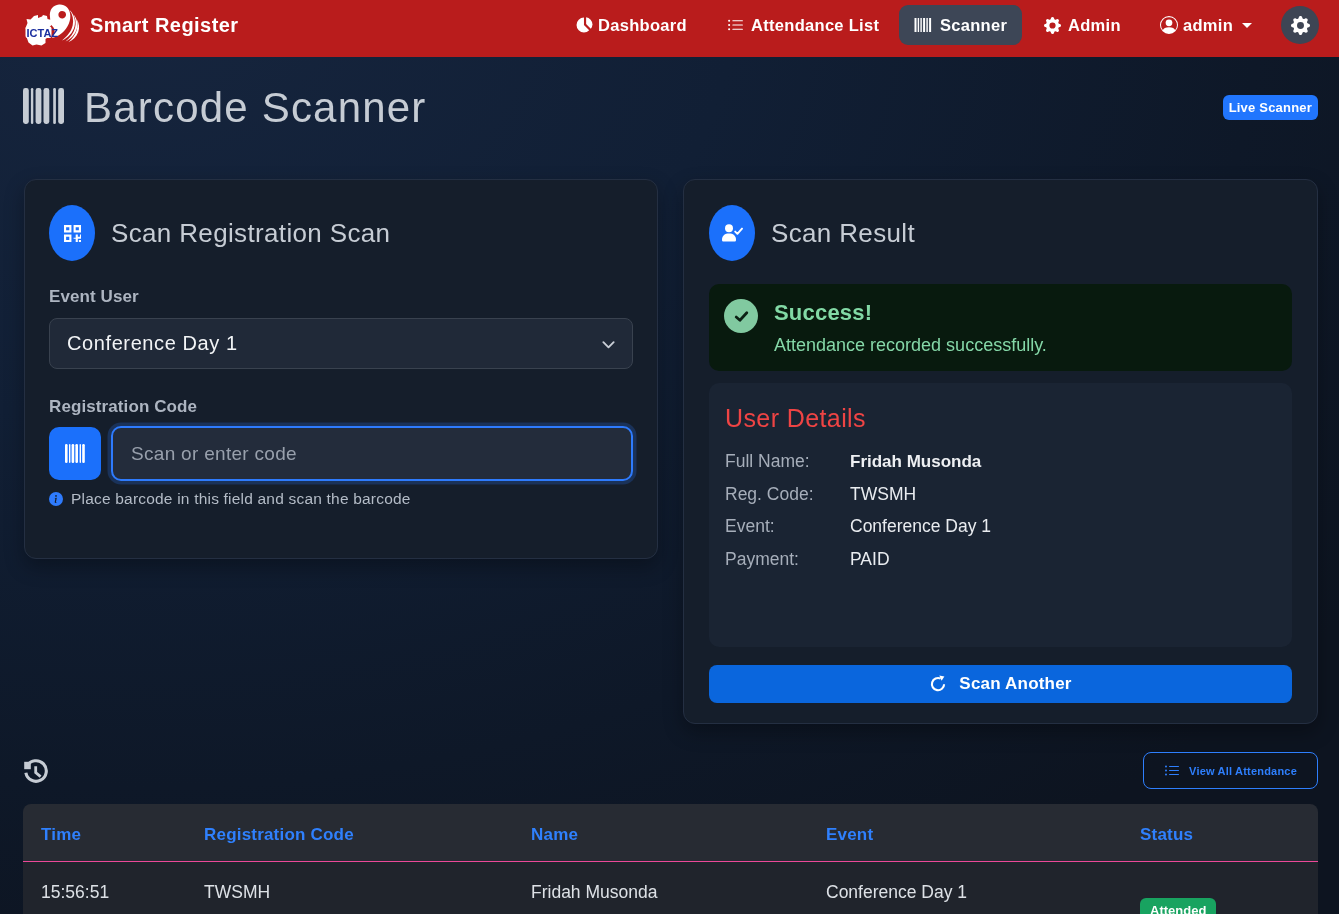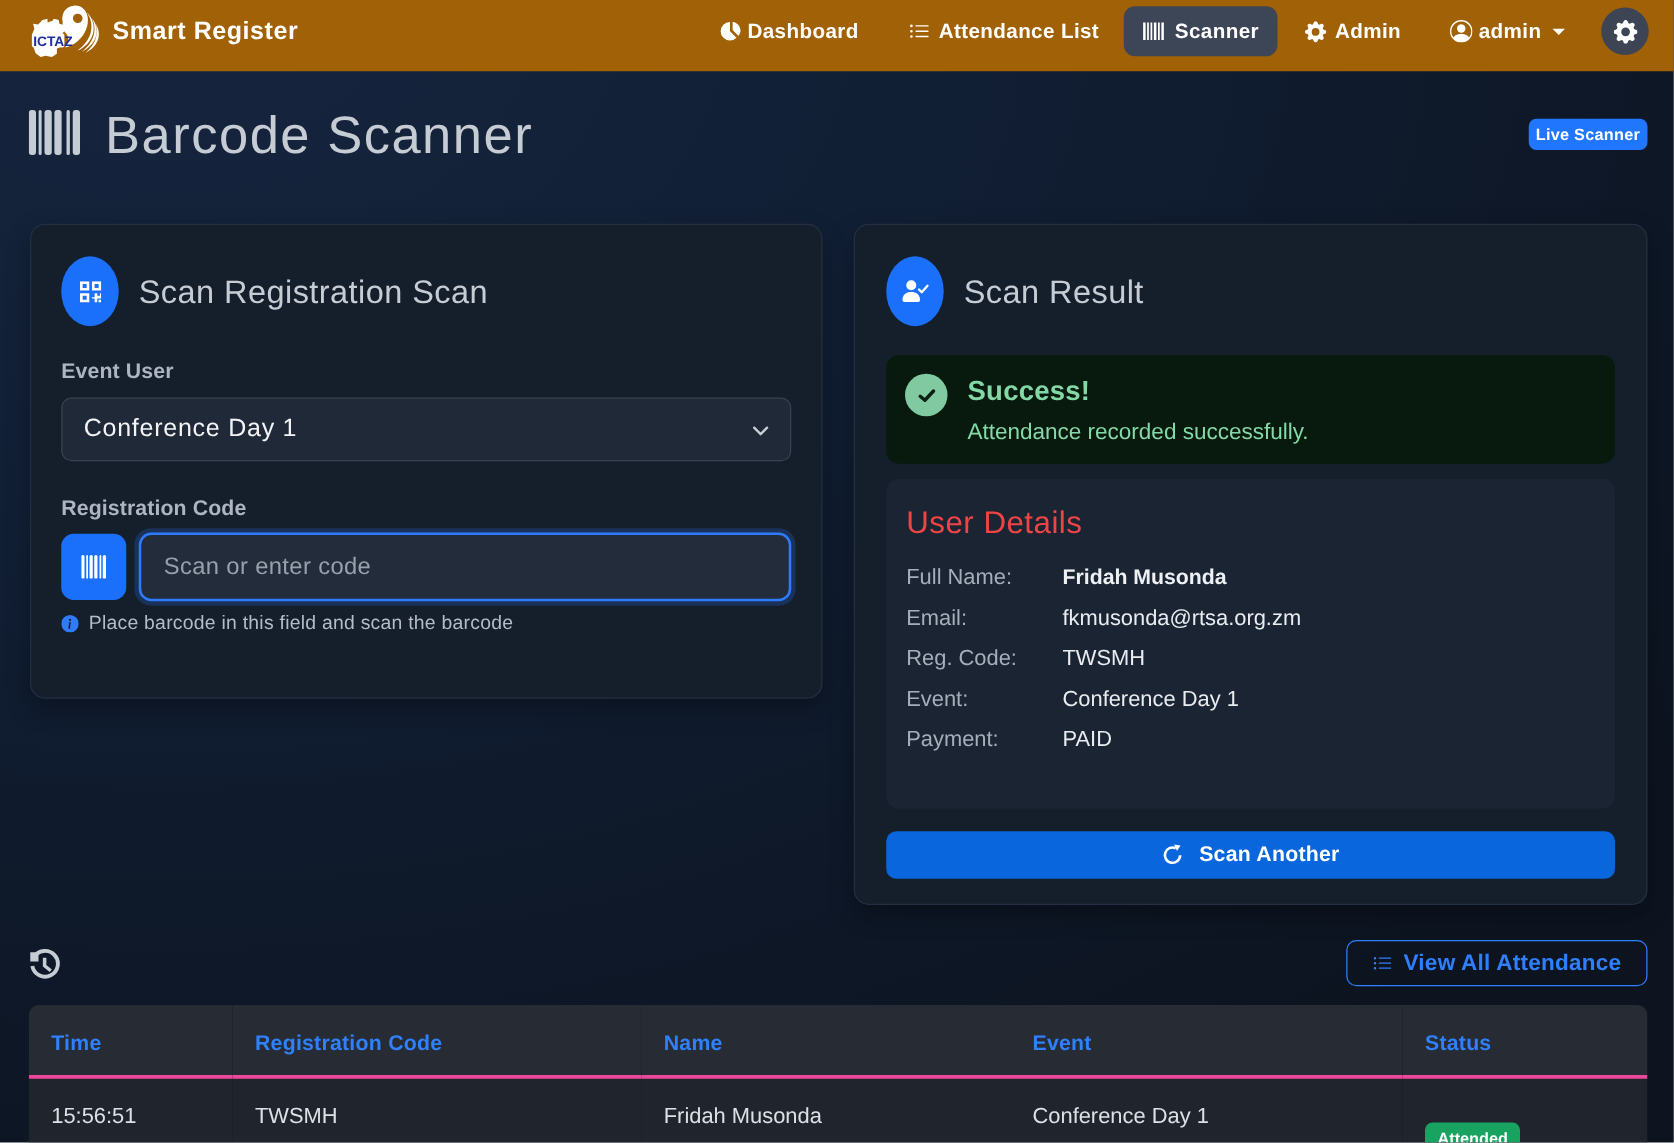--- a/index.html
+++ b/index.html
@@ -7,21 +7,21 @@
 html,body { width:1339px; height:914px; overflow:hidden; }
 body {
   font-family:"Liberation Sans", sans-serif;
   background: radial-gradient(1500px 1050px at 10% 0%, #16253e 0%, #111f35 40%, #0e1828 75%, #0d1420 100%);
   position:relative;
   color:#fff;
 }
 
 .navbar {
   position:absolute; top:0; left:0; width:1339px; height:57px;
-  background:#a16207;
+  background:#b91c1c;
   z-index:5;
   text-decoration:underline;
 }
 .nv { position:absolute; display:flex; align-items:center; color:#fff; font-weight:700; font-size:16.5px; letter-spacing:0.3px; }
 .brand-name { position:absolute; left:90px; top:14px; font-size:20px; font-weight:700; letter-spacing:0.45px;text-align:right; }
 .logo { position:absolute; left:26px; top:4px; }
 .nav-scanner {
   background:#3d4656; border-radius:9px; left:899px; top:5px; width:123px; height:40px;
   justify-content:center;
 }
@@ -99,26 +99,26 @@
   display:flex; align-items:center; justify-content:center;
   color:#fff; font-size:17px; font-weight:700; letter-spacing:0.2px;
 }
 .btn-scan-another svg { margin-right:12px; }
 
 .recent-head { position:absolute; top:752px; left:23px; right:21px; height:38px; }
 .recent-head h2 { position:absolute; left:37px; top:2px; font-size:26px; font-weight:500; color:#c6ccd4; letter-spacing:0.35px; }
 .rh-icon { position:absolute; left:0; top:6px; }
 .btn-viewall {
   position:absolute; right:0; top:0; height:37px; border:1px solid #2e7ffd; border-radius:8px; color:#2e7ffd;
-  display:flex; align-items:center; padding:0 20px; font-size:18px; font-weight:700; letter-spacing:0.2px;
+  display:flex; align-items:center; padding:0 20px; font-size:11px; font-weight:700; letter-spacing:0.2px;
 }
 .btn-viewall svg { margin-right:9px; }
 .tablewrap { position:absolute; top:804px; left:23px; width:1295px; height:110px; border-radius:8px 8px 0 0; overflow:hidden; }
 table { width:100%; border-collapse:collapse; table-layout:fixed; }
-th { background:#272b33; color:#2f80fd; font-size:17px; font-weight:700; text-align:left; height:57px; padding:6px 0 0 18px; border-bottom:3px solid #ec4899; letter-spacing:0.2px; }
+th { background:#272b33; color:#2f80fd; font-size:17px; font-weight:700; text-align:left; height:57px; padding:6px 0 0 18px; border-bottom:1px solid #ec4899; letter-spacing:0.2px; }
 td { background:#20242c; color:#dde1e6; font-size:17.5px; height:57px; padding:5px 0 0 18px; }
 .badge-attended { display:inline-block; position:relative; top:18px; background:#18a360; color:#fff; font-size:13px; font-weight:700; border-radius:6px; padding:5px 10px; }
 </style>
 </head>
 <body>
 
 <nav class="navbar">
   <svg class="logo" width="57" height="46" viewBox="0 0 57 46" style="top:3px;left:24px;">
     <path d="M10 13 L14 12 L14 15 L18 13.5 L19 12 L23 13 L23.5 16 L27.5 17 L28.5 21 L25.5 24 L26.5 28 L23.5 30 L24.5 34 L21.5 36 L21.5 40 L17.5 42.5 L12.5 41.5 L8.5 42.5 L4.5 39.5 L2.5 34 L3.5 29 L1.5 25 L3.5 20 L2.5 16 L6.5 16.5 Z" fill="#fff"></path>
     <path fill-rule="evenodd" d="M26 14 C25 7 29 2 35 1.5 C41 1 45 5 46 10 C47.5 17 44 25 38 30 C35 32.5 31.5 34.5 28 35 C31 31 31.5 27.5 29.5 24.5 L26.5 21 Z M38 8 C35.8 8 34.2 9.8 34.4 12 C34.6 14.2 36.4 15.6 38.6 15.4 C40.8 15.2 42.2 13.4 42 11.2 C41.8 9.2 40 8 38 8 Z" fill="#fff"></path>
@@ -259,24 +259,20 @@
       <div class="alert-title">Success!</div>
       <div class="alert-text">Attendance recorded successfully.</div>
     </div>
   </div>
 
   <div class="udetails">
     <h3>User Details</h3>
     <div class="udrow" style="margin-top:18px;">
         <span class="k">Full Name:</span>
         <span class="v b">Fridah Musonda</span>
-      </div>
-    <div class="udrow">
-        <span class="k">Email:</span>
-        <span class="v">fkmusonda@rtsa.org.zm</span>
       </div>
     <div class="udrow">
         <span class="k">Reg. Code:</span>
         <span class="v">TWSMH</span>
       </div>
     <div class="udrow">
         <span class="k">Event:</span>
         <span class="v">Conference Day 1</span>
       </div>
     <div class="udrow">

